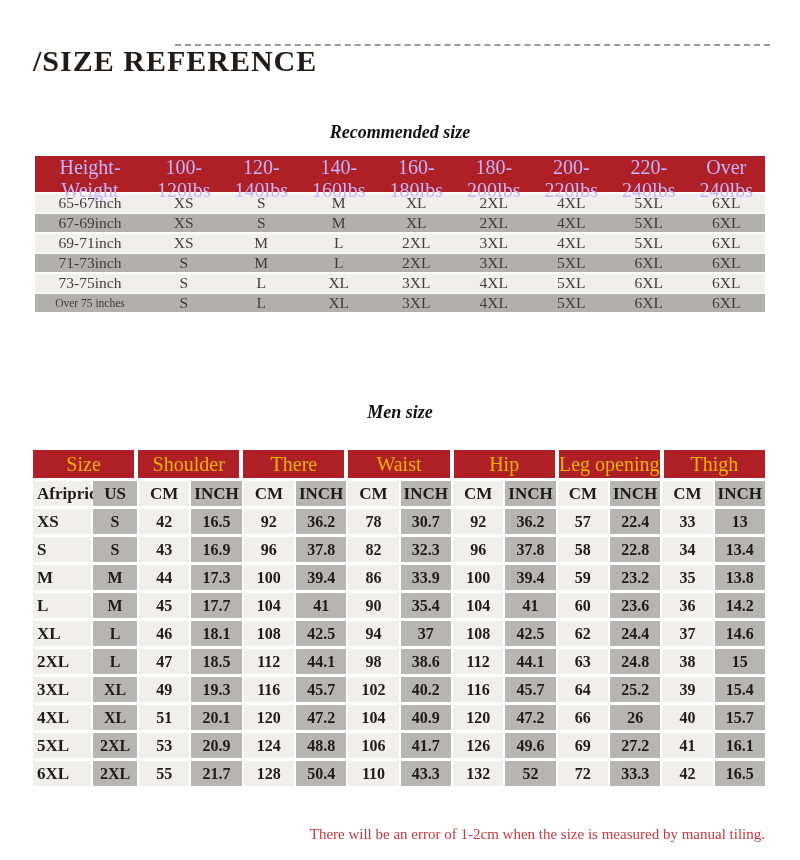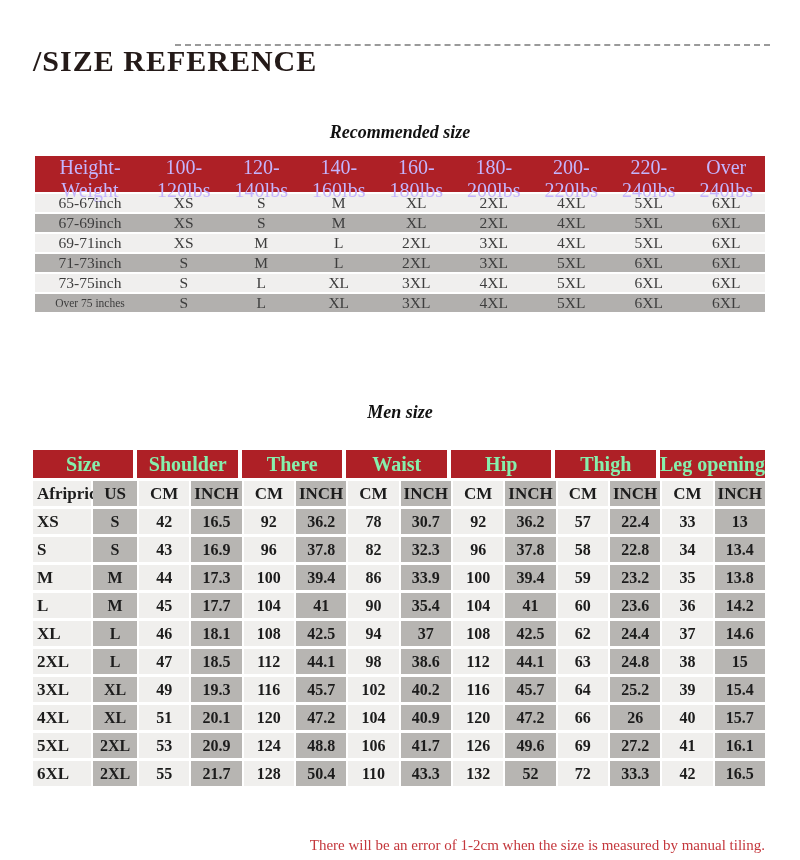--- a/index.html
+++ b/index.html
@@ -45,39 +45,39 @@
   .t1-body-row{height:18px;margin-bottom:2px;font-size:15.5px;color:#3d3d3d;background:var(--t1-light);}
   .t1-body-row.alt{background:var(--t1-gray);}
   .t1-label.small{font-size:11.5px;}
   
   .table2{position:absolute;left:33px;top:450px;width:732px;}
   .t2-groups{
     display:grid;grid-template-columns:repeat(7,1fr);column-gap:4px;
     height:28px;margin-bottom:3px;
   }
   .t2-group{
-    background:var(--red);color:#86efac;font-weight:bold;font-size:20px;
+    background:var(--red);color:#eab308;font-weight:normal;font-size:20px;
     display:flex;align-items:center;justify-content:center;white-space:nowrap;
   }
   .t2-row{
     display:grid;grid-template-columns:58px 44px repeat(12,1fr);column-gap:2px;
     height:25px;margin-bottom:3px;
   }
   .t2-cell{
     display:flex;align-items:center;justify-content:center;
     font-weight:bold;font-size:16px;color:#1c1c1c;background:var(--light);
     white-space:nowrap;
   }
   .t2-cell.gray{background:var(--gray);}
   .t2-cell.first{justify-content:flex-start;padding-left:4px;font-size:17px;}
   .t2-sub .t2-cell{font-size:17px;}
   
   .footnote{
     position:absolute;right:35px;top:826px;
-    font-size:15px;color:var(--note-red);margin-top:11px;
+    font-size:15px;color:var(--note-red);
   }
 </style>
 </head>
 <body>
 
 <div class="page">
   <div class="dash-line"></div>
   <h1 class="page-title">/SIZE REFERENCE</h1>
 
   <h2 class="section-title t1-title">Recommended size</h2>
@@ -164,22 +164,22 @@
   </div>
 
   <h2 class="section-title t2-title">Men size</h2>
   <div class="table2">
     <div class="t2-groups" id="t2-groups">
         <div class="t2-group">Size</div>
         <div class="t2-group">Shoulder</div>
         <div class="t2-group">There</div>
         <div class="t2-group">Waist</div>
         <div class="t2-group">Hip</div>
+        <div class="t2-group">Leg opening</div>
         <div class="t2-group">Thigh</div>
-        <div class="t2-group">Leg opening</div>
       </div>
     <div id="t2-body">
         <div class="t2-row t2-sub">
           <div class="t2-cell first">Afripride</div>
           <div class="t2-cell gray">US</div>
           <div class="t2-cell">CM</div>
           <div class="t2-cell gray">INCH</div>
           <div class="t2-cell">CM</div>
           <div class="t2-cell gray">INCH</div>
           <div class="t2-cell">CM</div>

